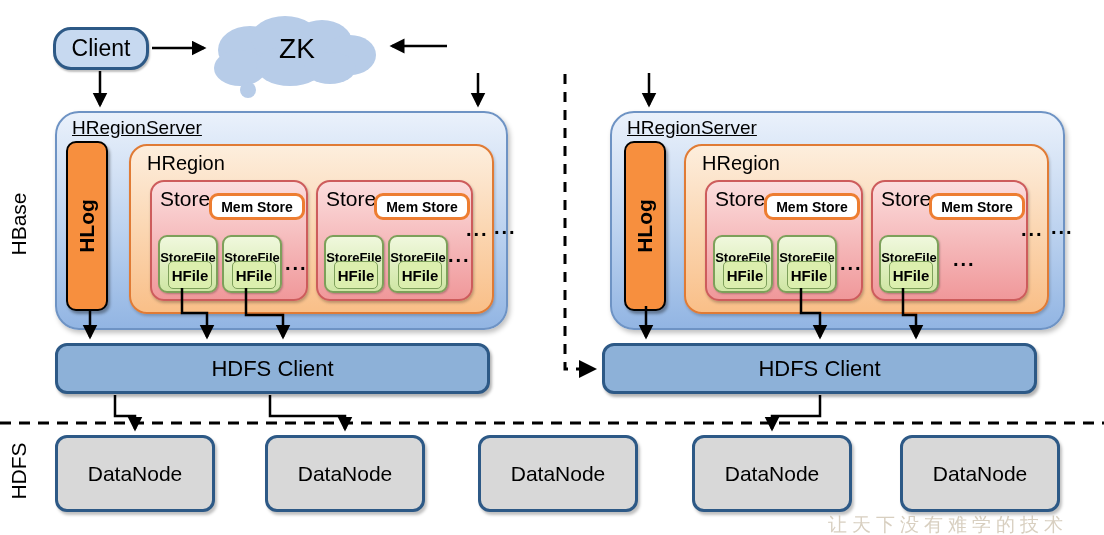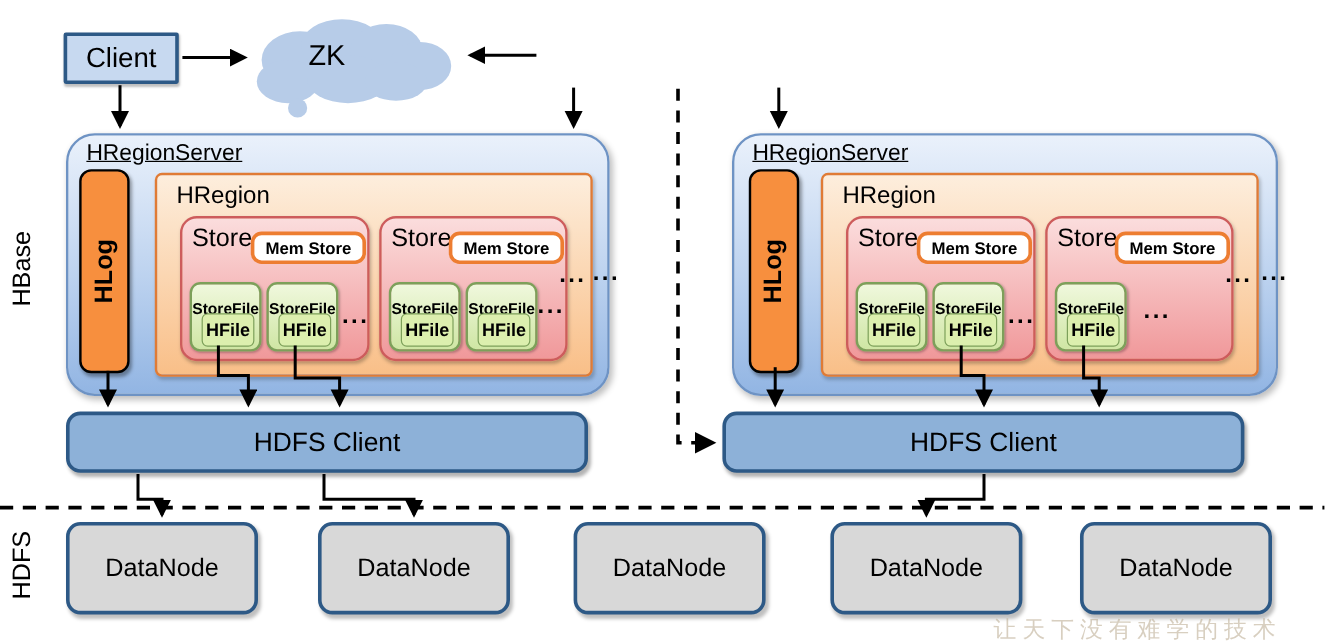--- a/index.html
+++ b/index.html
@@ -4,34 +4,34 @@
 <style>
   html,body { margin:0; padding:0; background:#fff; }
   #canvas {
     position:relative; width:1104px; height:535px; overflow:hidden;
     font-family:"Liberation Sans", sans-serif; color:#000; background:#fff;
   }
   .abs { position:absolute; box-sizing:border-box; }
   .ctr { display:flex; align-items:center; justify-content:center; }
 
   .navy { border:3px solid #2d5986; }
-  .client-box   { background:#c7d9f0; border-radius:2px; box-shadow:1px 2px 2px rgba(0,0,0,.25); font-size:23px; }
+  .client-box   { background:#c7d9f0; border-radius:18px; box-shadow:1px 2px 2px rgba(0,0,0,.25); font-size:23px; }
   .hmaster-box  { background:#b6e1ce; border-radius:10px; box-shadow:1px 2px 2px rgba(0,0,0,.25); font-size:23px; }
-  .zk-label     { font-size:24px; text-align:left; }
+  .zk-label     { font-size:28px; text-align:center; }
 
   .hrs { background:linear-gradient(180deg,#eaf1fb 0%,#bcd2ef 55%,#92b5e3 100%);
          border:2px solid #6e93c4; border-radius:24px; box-shadow:2px 3px 5px rgba(0,0,0,.25); }
   .hrs-label { font-size:19px; text-decoration:underline; white-space:nowrap; }
 
   .hlog { background:#f78f3e; border:2.5px solid #000; border-radius:10px; box-shadow:2px 3px 3px rgba(0,0,0,.35); }
   .vtext { position:absolute; left:50%; top:50%; transform:translate(-50%,-50%) rotate(-90deg);
            white-space:nowrap; font-size:21px; font-weight:bold; }
 
   .hregion { background:linear-gradient(180deg,#fdeedd 0%,#f9bf88 100%);
-             border:2px solid #e07b35; border-radius:6px; box-shadow:1px 2px 3px rgba(0,0,0,.2); }
+             border:2px solid #e07b35; border-radius:18px; box-shadow:1px 2px 3px rgba(0,0,0,.2); }
   .hregion-label { font-size:20px; }
 
   .store { background:linear-gradient(180deg,#fbdddd 0%,#f0989a 100%);
            border:2px solid #cd5c5c; border-radius:14px; box-shadow:1px 2px 3px rgba(0,0,0,.25); }
   .store-label { font-size:21px; }
 
   .memstore { background:#fff; border:3px solid #ed7d31; border-radius:9px; font-size:14px; font-weight:bold; }
 
   .sf { background:linear-gradient(180deg,#f0f8dd 0%,#cfe6a4 100%);
         border:2px solid #7da05a; border-radius:9px; box-shadow:1px 1px 2px rgba(0,0,0,.25); }

